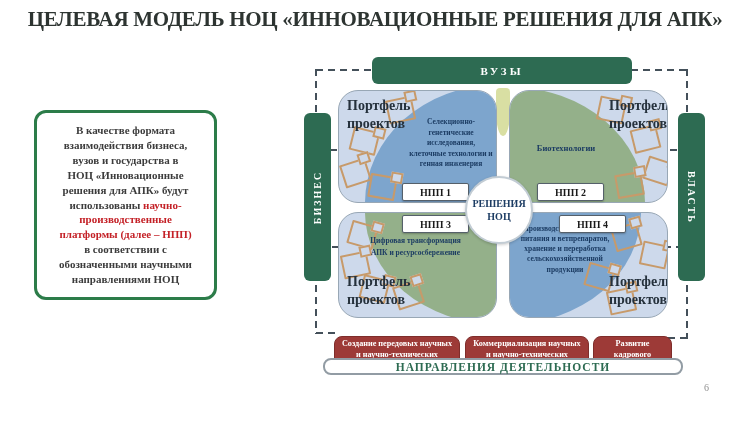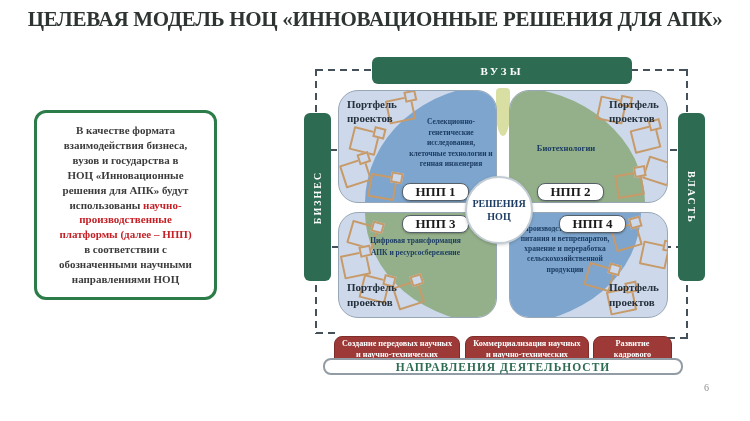--- a/index.html
+++ b/index.html
@@ -30,38 +30,38 @@
          border-radius:20px;overflow:hidden;z-index:2;box-sizing:border-box;}
   #q-tl{left:338px;top:90px;height:113px;}
   #q-tr{left:509px;top:90px;height:113px;}
   #q-bl{left:338px;top:212px;height:106px;}
   #q-br{left:509px;top:212px;height:106px;}
   .qe{position:absolute;}
   #q-tl .qe{right:-1px;bottom:-1px;width:132px;height:118px;border-top-left-radius:100% 100%;background:var(--ellipse-blue,#7da5cd);}
   #q-tr .qe{left:-1px;bottom:-1px;width:136px;height:116px;border-top-right-radius:100% 100%;background:var(--ellipse-green,#94b08a);}
   #q-bl .qe{right:-1px;top:-1px;width:132px;height:112px;border-bottom-left-radius:100% 100%;background:var(--ellipse-green,#94b08a);}
   #q-br .qe{left:-1px;top:-1px;width:132px;height:112px;border-bottom-right-radius:100% 100%;background:var(--ellipse-blue,#7da5cd);}
-  .portfolio{position:absolute;width:52px;font-size:11px;font-weight:bold;color:#25313c;
-             line-height:1.3;z-index:3;}
+  .portfolio{position:absolute;width:52px;font-size:14px;font-weight:bold;color:#25313c;
+             line-height:1.3;text-align:center;z-index:3;}
   #q-tl .portfolio{left:8px;top:6px;}
   #q-tr .portfolio{right:6px;top:6px;}
   #q-bl .portfolio{left:8px;bottom:8px;}
   #q-br .portfolio{right:6px;bottom:8px;}
   .qtext{position:absolute;font-weight:bold;color:var(--dark-navy,#1c3c63);text-align:center;z-index:3;}
   #q-tl .qtext{left:70px;top:26px;width:84px;font-size:7.5px;line-height:1.4;}
   #q-tr .qtext{left:2px;top:52px;width:108px;font-size:8.5px;}
   #q-bl .qtext{left:28px;top:22px;width:97px;font-size:7.5px;line-height:1.6;}
   #q-br .qtext{left:9px;top:11px;width:92px;font-size:7.5px;line-height:1.35;}
   
   .ps{position:absolute;width:23px;height:20px;border:2px solid var(--tan,#c79a6a);border-radius:1px;z-index:2;}
   .ps::after{content:"";position:absolute;right:-7px;top:-7px;width:8px;height:7px;
              border:2px solid var(--tan,#c79a6a);background:var(--panel-blue,#cdd9eb);}
   
-  .npp{position:absolute;width:65px;height:16px;background:#fff;border:1px solid #55606a;border-radius:8px;
-       display:flex;align-items:center;justify-content:center;font-size:13px;font-weight:bold;color:#1a1a1a;
+  .npp{position:absolute;width:65px;height:16px;background:#fff;border:1px solid #55606a;border-radius:2px;
+       display:flex;align-items:center;justify-content:center;font-size:10px;font-weight:bold;color:#1a1a1a;
        z-index:4;box-shadow:0 1px 2px rgba(0,0,0,.25);}
   #npp1{left:402px;top:183px;} #npp2{left:537px;top:183px;}
   #npp3{left:402px;top:215px;} #npp4{left:559px;top:215px;}
   
   #circle{position:absolute;left:465px;top:176px;width:64px;height:64px;border-radius:50%;background:#fff;
           border:2px solid #c2ccd4;z-index:5;display:flex;flex-direction:column;align-items:center;justify-content:center;
           font-size:10px;font-weight:bold;color:var(--dark-navy,#1c3c63);line-height:1.3;box-shadow:0 1px 3px rgba(0,0,0,.2);}
   
   #sliver{position:absolute;left:496px;top:88px;width:14px;height:48px;background:#d9dfa3;
           border-radius:4px 4px 50% 50%;z-index:1;}

